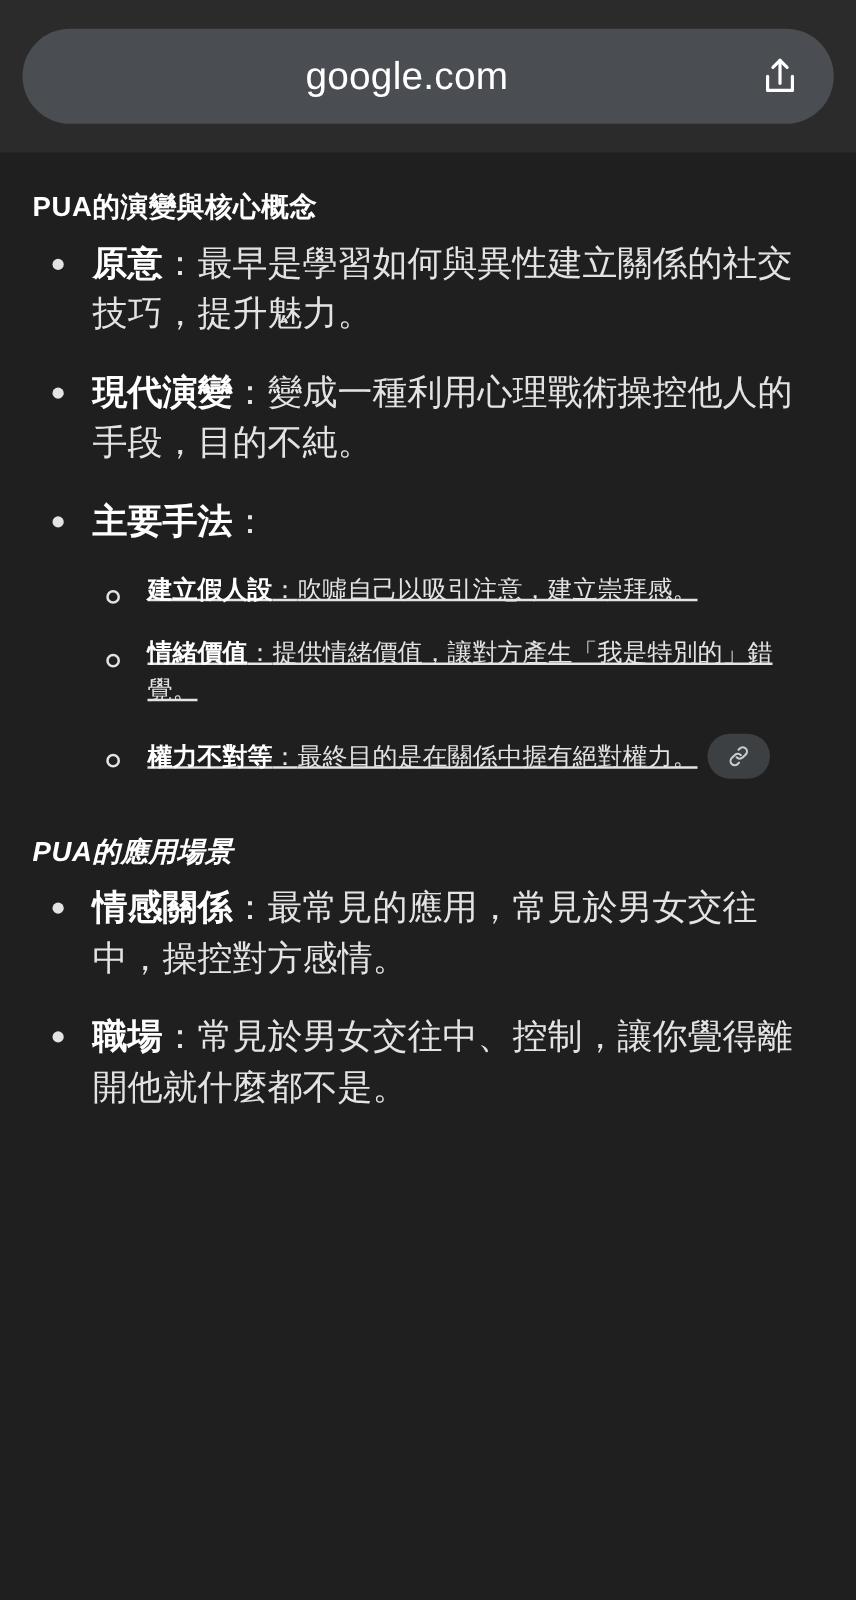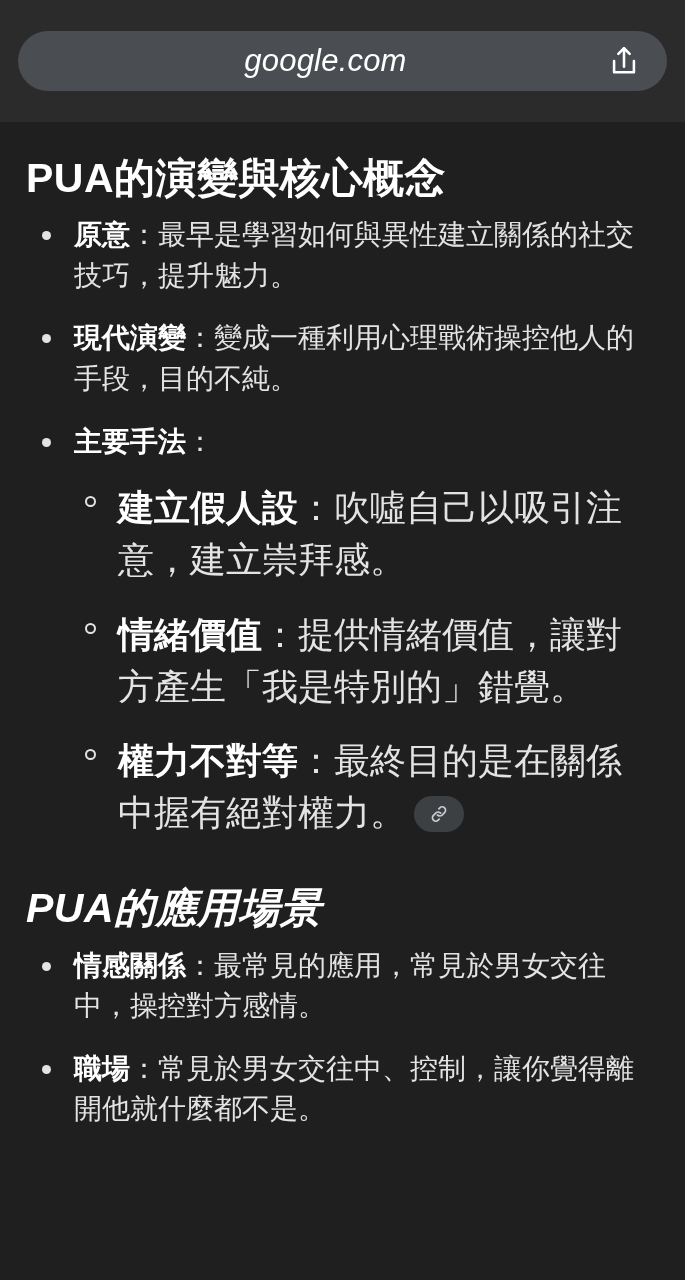--- a/index.html
+++ b/index.html
@@ -20,29 +20,28 @@
     height: 122px;
     background: #2b2b2b;
     display: flex;
     align-items: center;
     justify-content: center;
     padding: 0 18px;
     box-sizing: border-box;
   }
   .url-pill {
     flex: 1;
-    height: 60px;
+    height: 76px;
     background: #4a4d51;
     border-radius: 38px;
     display: flex;
     align-items: center;
     justify-content: flex-start;
     padding: 0 26px 0 34px;
     box-sizing: border-box;
-    font-style: italic;
   }
   .url-text {
     flex: 1;
     text-align: center;
     font-size: 31px;
     color: #ffffff;
     letter-spacing: 0.2px;
     font-family: "Liberation Sans", sans-serif;
     white-space: nowrap;
     overflow: hidden;
@@ -55,21 +54,21 @@
     display: block;
     margin-left: 8px;
   }
 
   
   .content {
     padding: 14px 26px 0 26px;
     box-sizing: border-box;
   }
   h2.section-title {
-    font-size: 41px;
+    font-size: 22px;
     font-weight: bold;
     color: #ffffff;
     margin: 16px 0 10px 0;
     letter-spacing: 0.5px;
     line-height: 1.3;
   }
   h2.section-title.second {
     margin-top: 43px;
     font-style: italic;
   }
@@ -99,23 +98,24 @@
   }
   ul.sub {
     list-style: none;
     margin: 20px 0 0 0;
     padding: 0;
   }
   li.sub-bullet {
     position: relative;
     padding-left: 44px;
     margin: 0 0 22px 0;
-    font-size: 36px;
+    font-size: 20px;
     line-height: 1.45;
     color: #e3e3e3;
+    text-decoration: underline;
   }
   li.sub-bullet::before {
     content: "";
     position: absolute;
     left: 11px;
     top: 14px;
     width: 11px;
     height: 11px;
     border-radius: 50%;
     border: 2px solid #e3e3e3;

